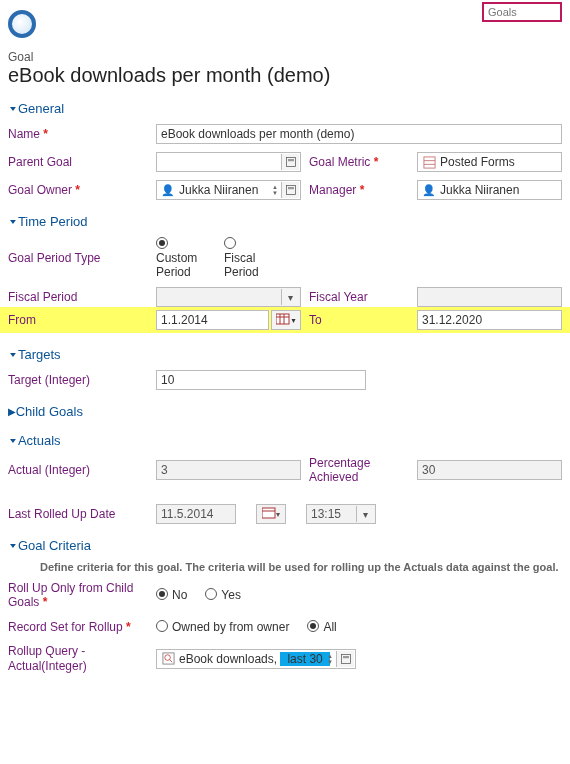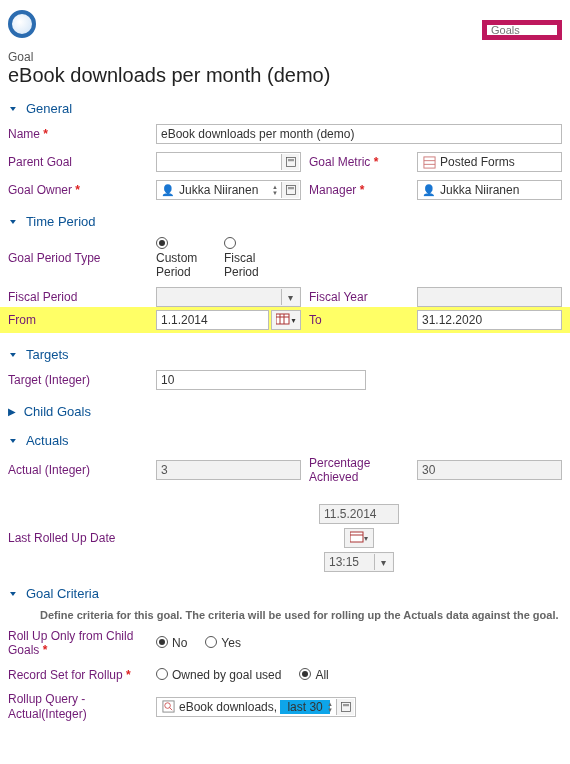--- a/index.html
+++ b/index.html
@@ -16,29 +16,28 @@
     width: 28px; height: 28px; border-radius: 50%;
     border: 4px solid #2b6cb0;
     background: radial-gradient(circle at 40% 40%, #fff, #cfe3f7);
     margin-top: 2px; flex-shrink: 0;
   }
   .header-text { flex: 1; }
   .entity-type { font-size: 12px; color: #555; }
   .record-title { font-size: 20px; font-weight: 300; color: #222; }
   .top-right-box {
     position: absolute; top: 2px; right: 8px;
-    border: 5px solid #be185d; height: 20px; width: 80px;
+    border: 2px solid #be185d; height: 20px; width: 80px;
     font-size: 11px; color: #888; padding: 2px 4px;
     background: #fff;
-    margin-top: 18px;
   }
 
   .section-header {
     color: #0b5394; font-size: 13px; font-weight: 400;
-    margin: 14px 0 8px 0; display: flex; align-items: center; gap: 8px;
+    margin: 14px 0 8px 0; display: flex; align-items: center; gap: 0;
     cursor: pointer;
   }
   .section-header .tri { font-size: 10px; }
   .section-header .tri.open::before { content: "▼"; transform: scaleY(0.7); display:inline-block; }
   .section-header .tri.closed::before { content: "▶"; }
   .section-desc { color: #666; font-size: 11px; font-weight: 600; margin: 2px 0 8px 0; padding-left: 32px; }
 
   .form-grid { display: grid; grid-template-columns: 140px 1fr 100px 1fr; column-gap: 8px; row-gap: 8px; align-items: center; }
   .form-grid.two { grid-template-columns: 140px 1fr; }
   .label { font-size: 12px; color: #701a75; }
@@ -228,21 +227,21 @@
     <span>3</span>
   </div>
   <div class="label">Percentage Achieved</div>
   <div class="field readonly">
     <span>30</span>
   </div>
 </div>
 <div style="height:20px;"></div>
 <div class="form-grid two">
   <div class="label">Last Rolled Up Date</div>
-  <div style="display:flex; gap:4px; align-items:center;flex-direction:column;">
+  <div style="display:flex; gap:20px; align-items:center;">
     <div class="field readonly" style="width:80px;">
       <span>11.5.2014</span>
     </div>
     <div class="field readonly" style="width:30px; padding:0; justify-content:center;">
       <span class="dateicon">
         <svg viewBox="0 0 14 12">
             <rect x="0" y="1" width="13" height="10" fill="#fff" stroke="#a33"></rect>
             <line x1="0" y1="4" x2="13" y2="4" stroke="#a33"></line>
           </svg>
       </span>
@@ -271,21 +270,21 @@
     <div class="radio-item inline">
       <span class="radio-circle"></span>
       <span>Yes</span>
     </div>
   </div>
 
   <div class="label req" style="line-height:1.2;">Record Set for Rollup</div>
   <div class="radio-row">
     <div class="radio-item inline">
       <span class="radio-circle"></span>
-      <span>Owned by goal used</span>
+      <span>Owned by from owner</span>
     </div>
     <div class="radio-item inline">
       <span class="radio-circle sel"></span>
       <span>All</span>
     </div>
   </div>
 
   <div class="label" style="line-height:1.2;">Rollup Query - Actual(Integer)</div>
   <div class="field" style="width:200px;">
     <span class="icon-left">

